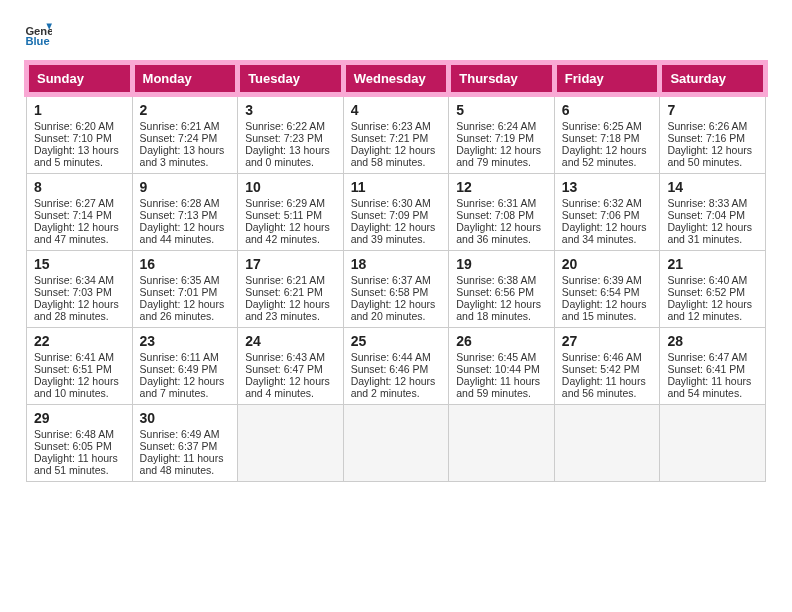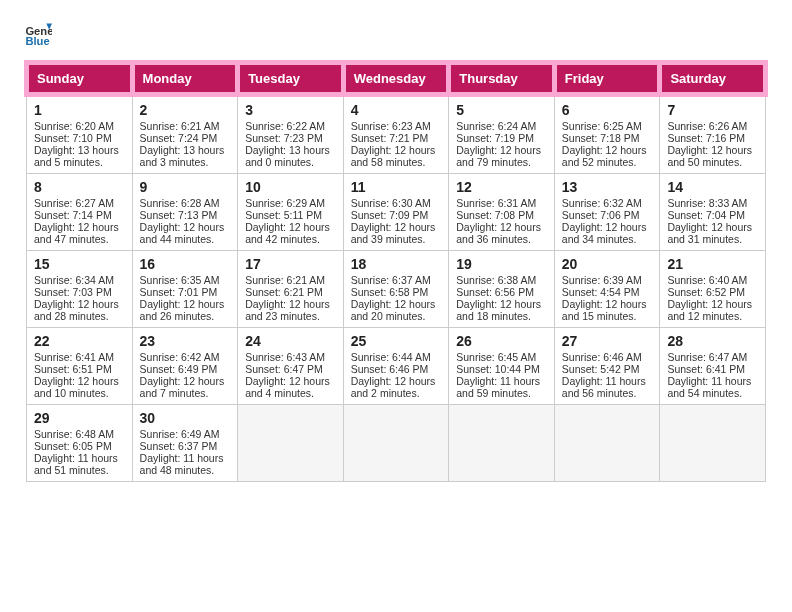--- a/index.html
+++ b/index.html
@@ -221,40 +221,40 @@
       </td>
         <td>
         <span class="day-num">19</span>
         <span>Sunrise: 6:38 AM</span><br>
         <span>Sunset: 6:56 PM</span><br>
         <span>Daylight: 12 hours and 18 minutes.</span>
       </td>
         <td>
         <span class="day-num">20</span>
         <span>Sunrise: 6:39 AM</span><br>
-        <span>Sunset: 4:54 PM</span><br>
+        <span>Sunset: 6:54 PM</span><br>
         <span>Daylight: 12 hours and 15 minutes.</span>
       </td>
         <td>
         <span class="day-num">21</span>
         <span>Sunrise: 6:40 AM</span><br>
         <span>Sunset: 6:52 PM</span><br>
         <span>Daylight: 12 hours and 12 minutes.</span>
       </td>
       </tr>
       <tr>
         <td>
         <span class="day-num">22</span>
         <span>Sunrise: 6:41 AM</span><br>
         <span>Sunset: 6:51 PM</span><br>
         <span>Daylight: 12 hours and 10 minutes.</span>
       </td>
         <td>
         <span class="day-num">23</span>
-        <span>Sunrise: 6:42 AM</span><br>
+        <span>Sunrise: 6:11 AM</span><br>
         <span>Sunset: 6:49 PM</span><br>
         <span>Daylight: 12 hours and 7 minutes.</span>
       </td>
         <td>
         <span class="day-num">24</span>
         <span>Sunrise: 6:43 AM</span><br>
         <span>Sunset: 6:47 PM</span><br>
         <span>Daylight: 12 hours and 4 minutes.</span>
       </td>
         <td>

